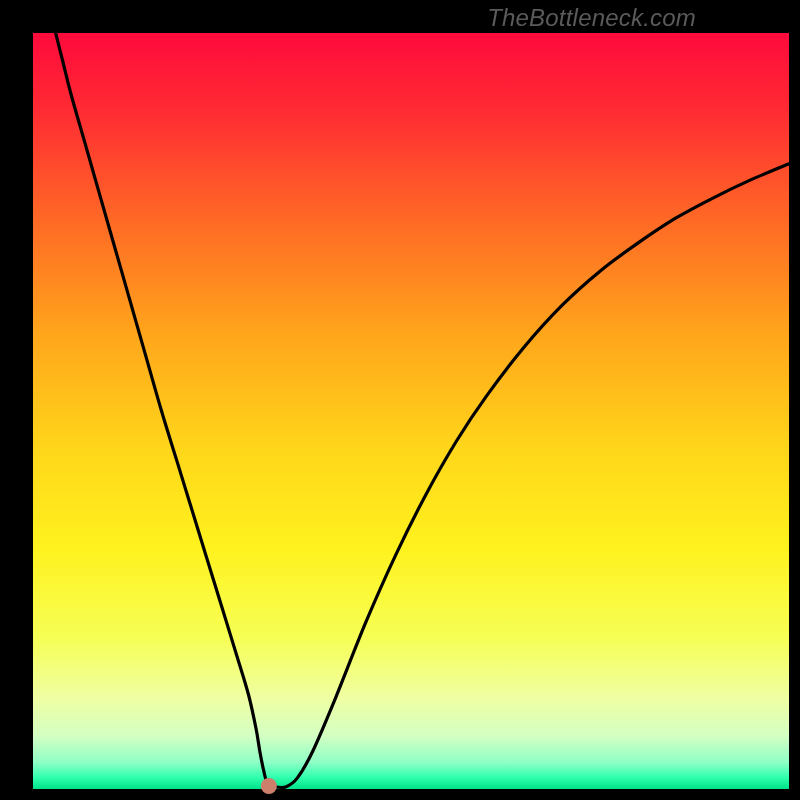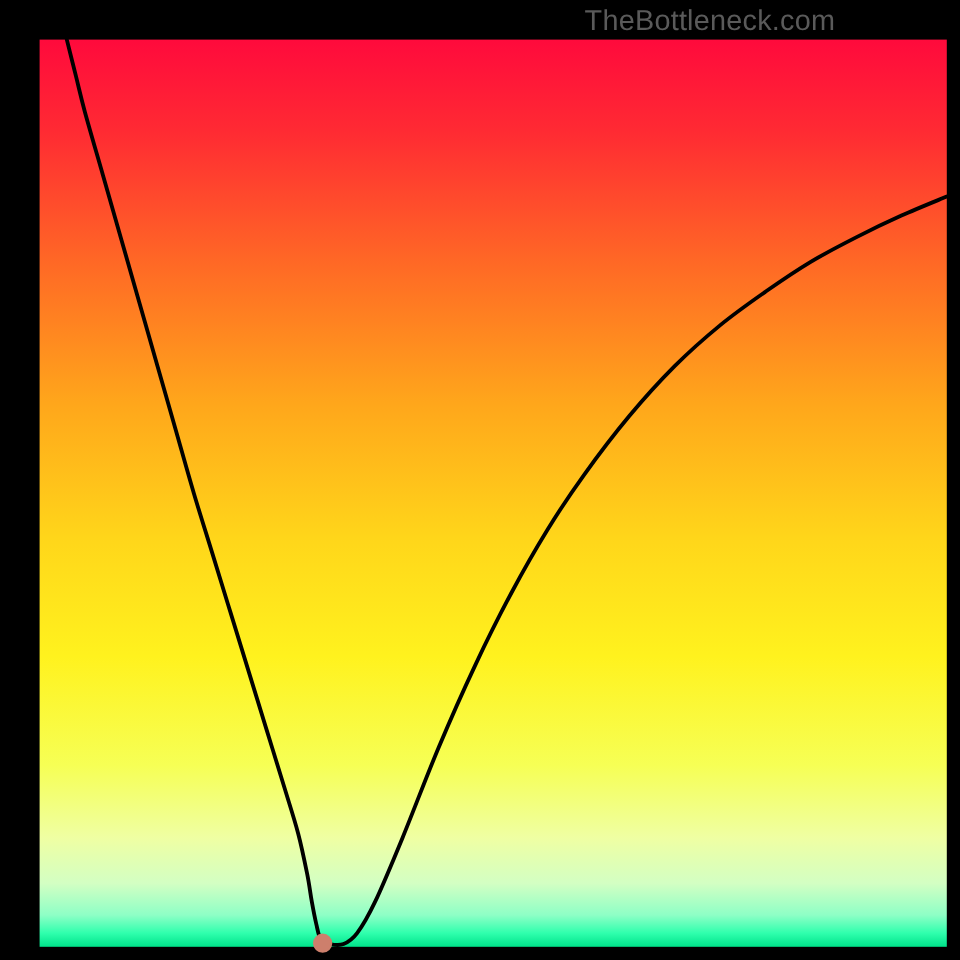--- a/index.html
+++ b/index.html
@@ -9,20 +9,21 @@
     height: 800px;
     background: #000;
     overflow: hidden;
     font-family: Arial, Helvetica, sans-serif;
   }
   .frame {
     position: relative;
     width: 708px;
     height: 800px;
     background: #000;
+    font-style: italic;
   }
   .watermark {
     position: absolute;
     top: 4px;
     right: 12px;
     color: #5a5a5a;
     font-size: 24px;
     font-weight: 400;
     letter-spacing: 0.2px;
     z-index: 10;

